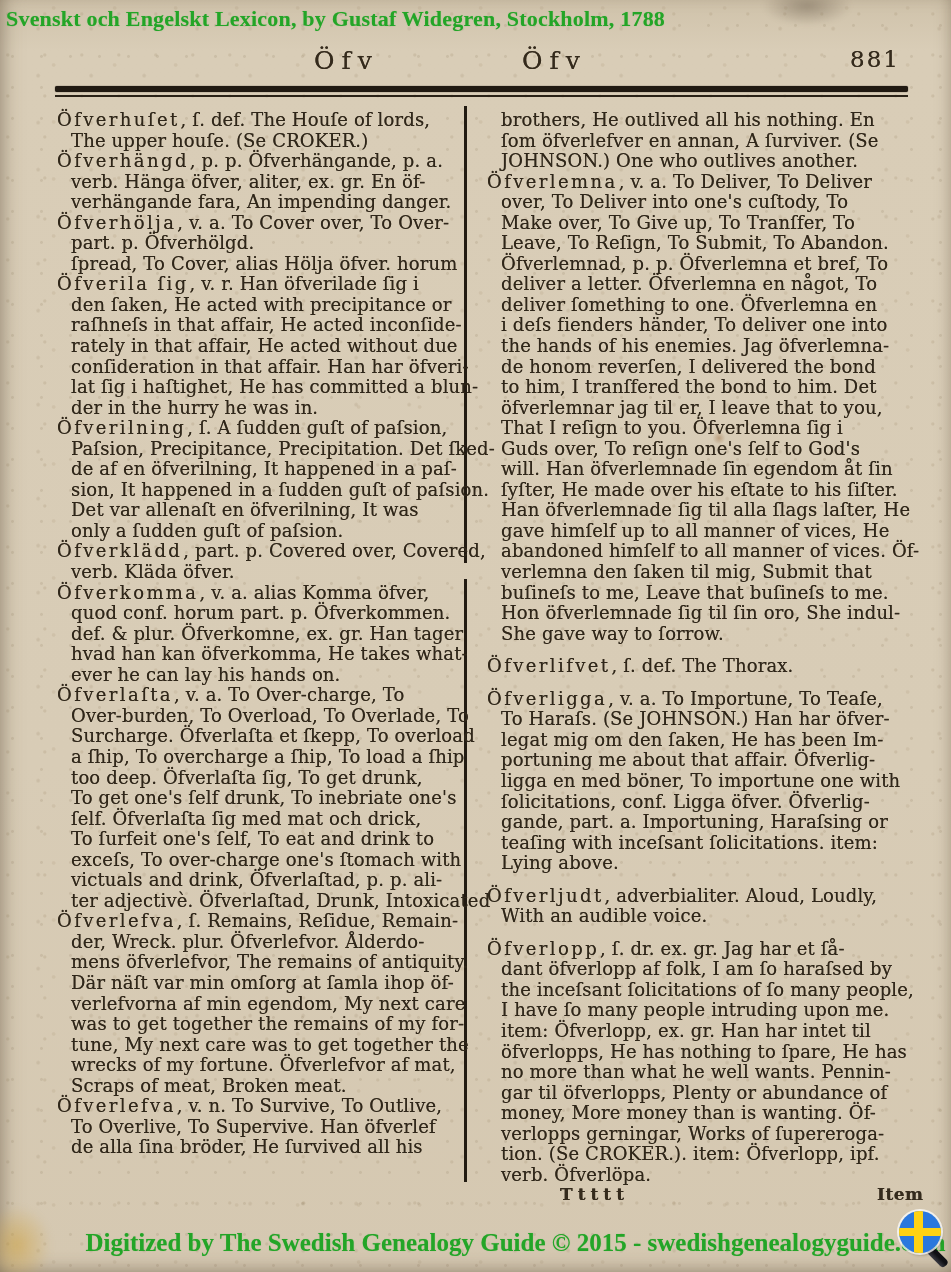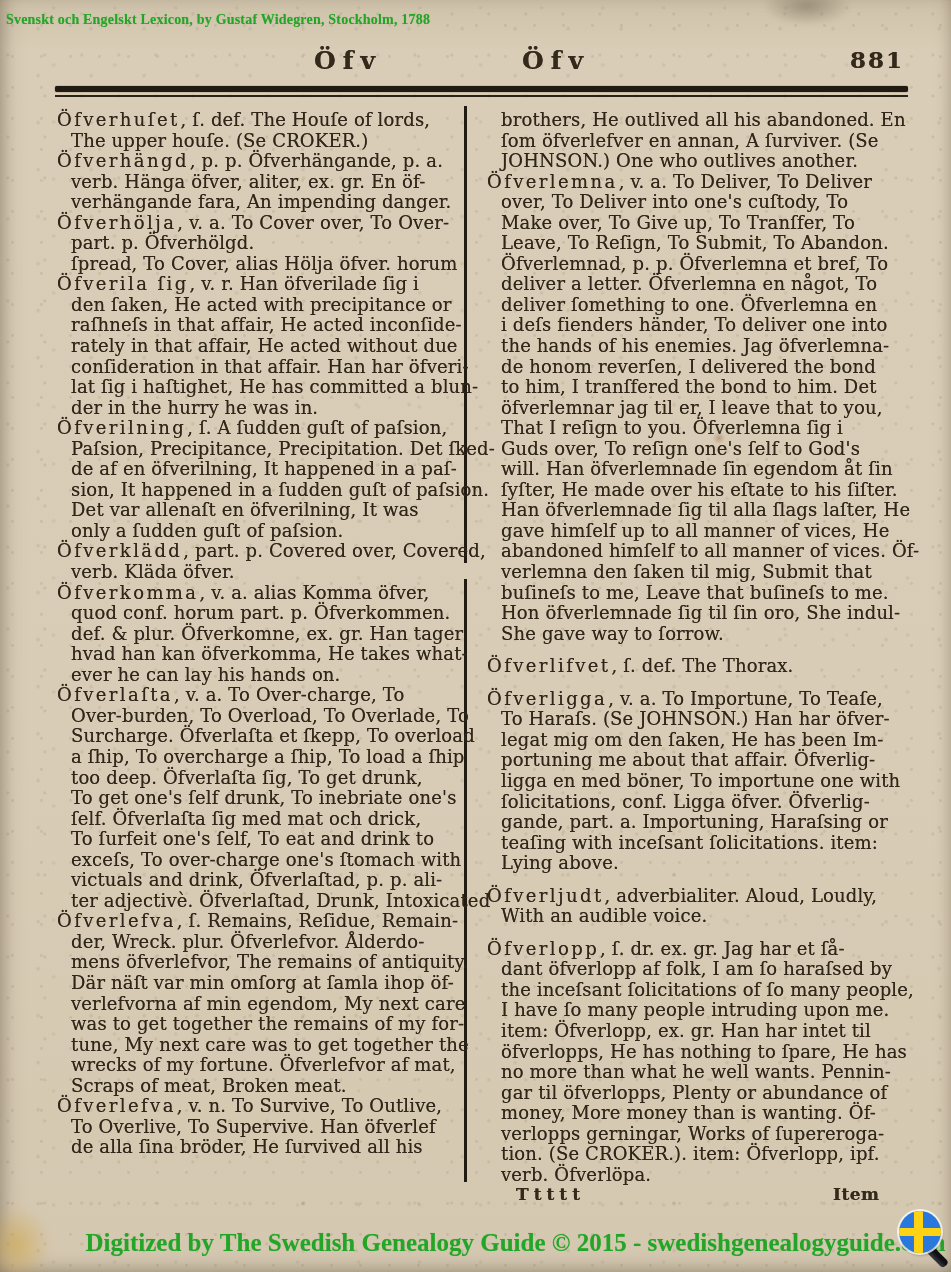--- a/index.html
+++ b/index.html
@@ -16,27 +16,27 @@
     box-shadow:inset 14px 0 22px -14px rgba(90,75,55,.55), inset -10px 0 18px -12px rgba(90,75,55,.4), inset 0 -12px 20px -12px rgba(90,75,55,.45);
     font-family:"DejaVu Serif","Liberation Serif",serif;
     color:#2f2619;
   }
   .stain{position:absolute;border-radius:50%;pointer-events:none;}
   .stain-top-right{left:762px;top:-14px;width:90px;height:40px;background:radial-gradient(ellipse at center, rgba(110,96,78,.5), rgba(110,96,78,0) 70%);filter:blur(2px);}
   .stain-bottom-left{left:-18px;top:1205px;width:70px;height:80px;background:radial-gradient(ellipse at center, rgba(205,160,60,.55), rgba(205,160,60,0) 70%);filter:blur(3px);}
   .stain-mid{left:712px;top:432px;width:14px;height:12px;background:radial-gradient(circle, rgba(140,90,40,.4), rgba(140,90,40,0) 70%);}
 
   .top-title{
-    position:absolute;left:6px;top:12px;
+    position:absolute;left:6px;top:6px;
     font-family:"Liberation Serif","DejaVu Serif",serif;
-    font-weight:700;font-size:14px;letter-spacing:.2px;
+    font-weight:700;font-size:22px;letter-spacing:.2px;
     color:#23a527;text-shadow:0 0 1px rgba(35,165,39,.35);
     white-space:nowrap;
   }
-  .running-head span{position:absolute;top:46px;font-weight:700;color:#342a1c;text-shadow:0 0 .6px rgba(52,42,28,.8);}
+  .running-head span{position:absolute;top:46px;font-weight:400;color:#342a1c;text-shadow:0 0 .6px rgba(52,42,28,.8);}
   .rh-left{left:314px;font-size:25px;letter-spacing:7px;}
   .rh-right{left:522px;font-size:25px;letter-spacing:7px;}
   .rh-page{left:850px;font-size:23px;letter-spacing:2px;}
 
   .rule-wrap{position:absolute;left:55px;top:86px;width:853px;}
   .rule-thick{height:6px;background:#211a12;border-radius:2px;box-shadow:0 0 1px #211a12;}
   .rule-thin{height:2px;background:#2a2217;margin-top:3px;}
 
   .divider{
     position:absolute;left:464px;top:106px;width:3px;height:1076px;
@@ -44,21 +44,21 @@
   }
 
   .col{position:absolute;top:110px;width:406px;font-size:18px;}
   .col-left{left:57px;}
   .col-right{left:487px;}
   .line{height:20.55px;line-height:20.55px;white-space:nowrap;letter-spacing:.15px;text-shadow:0 0 .5px rgba(47,38,25,.65);}
   .line.cont{padding-left:14px;}
   .line.gap{margin-top:12px;}
   .headword{letter-spacing:2.4px;padding-right:1px;}
 
-  .sig-row span{position:absolute;top:1184px;font-weight:700;color:#342a1c;font-size:17px;text-shadow:0 0 .6px rgba(52,42,28,.8);}
+  .sig-row span{position:absolute;top:1184px;font-weight:700;color:#342a1c;font-size:17px;text-shadow:0 0 .6px rgba(52,42,28,.8);margin-left:44px;}
   .sig-mark{left:516px;letter-spacing:5px;}
   .catchword{left:833px;letter-spacing:.5px;}
 
   .footer-credit{
     position:absolute;left:80px;right:0;top:1229px;text-align:center;
     font-family:"Liberation Serif","DejaVu Serif",serif;
     font-weight:700;font-size:25px;color:#23a527;text-shadow:0 0 1px rgba(35,165,39,.35);
     white-space:nowrap;
   }
 
@@ -147,21 +147,21 @@
       <div class="line cont">verlefvorna af min egendom, My next care</div>
       <div class="line cont">was to get together the remains of my for-</div>
       <div class="line cont">tune, My next care was to get together the</div>
       <div class="line cont">wrecks of my fortune. Öfverlefvor af mat,</div>
       <div class="line cont">Scraps of meat, Broken meat.</div>
       <div class="line entry"><span class="headword">Öfverlefva</span>, v. n. To Survive, To Outlive,</div>
       <div class="line cont">To Overlive, To Supervive. Han öfverlef</div>
       <div class="line cont">de alla ſina bröder, He ſurvived all his</div>
     </div>
   <div class="col col-right" id="col-right">
-      <div class="line cont">brothers, He outlived all his abandoned. En</div>
+      <div class="line cont">brothers, He outlived all his nothing. En</div>
       <div class="line cont">ſom öfverlefver en annan, A ſurviver. (Se</div>
       <div class="line cont">JOHNSON.) One who outlives another.</div>
       <div class="line entry"><span class="headword">Öfverlemna</span>, v. a. To Deliver, To Deliver</div>
       <div class="line cont">over, To Deliver into one's cuſtody, To</div>
       <div class="line cont">Make over, To Give up, To Tranſfer, To</div>
       <div class="line cont">Leave, To Reſign, To Submit, To Abandon.</div>
       <div class="line cont">Öfverlemnad, p. p. Öfverlemna et bref, To</div>
       <div class="line cont">deliver a letter. Öfverlemna en något, To</div>
       <div class="line cont">deliver ſomething to one. Öfverlemna en</div>
       <div class="line cont">i deſs fienders händer, To deliver one into</div>

